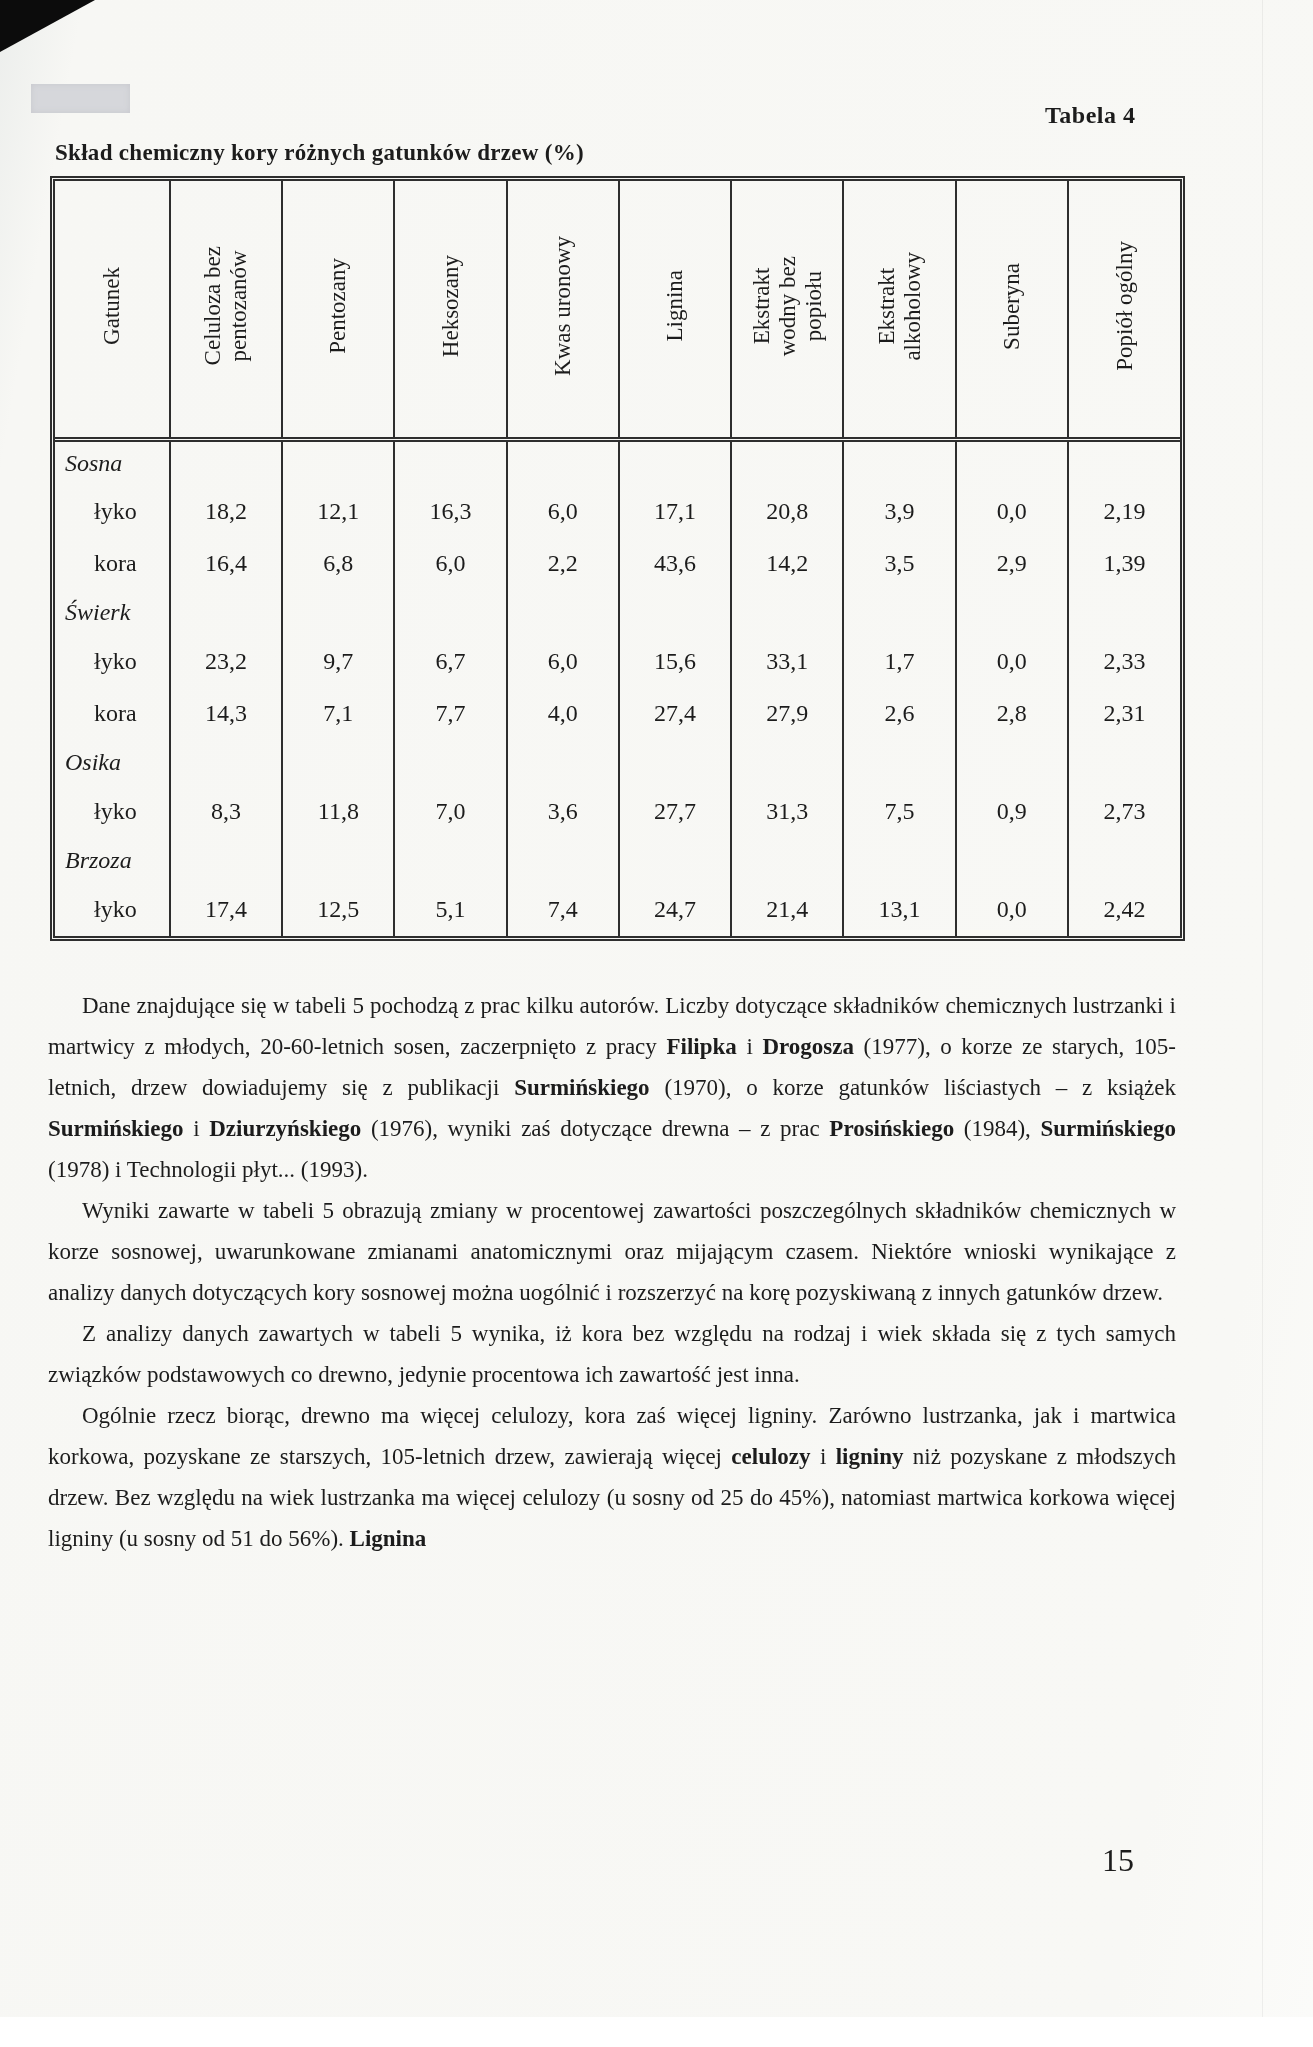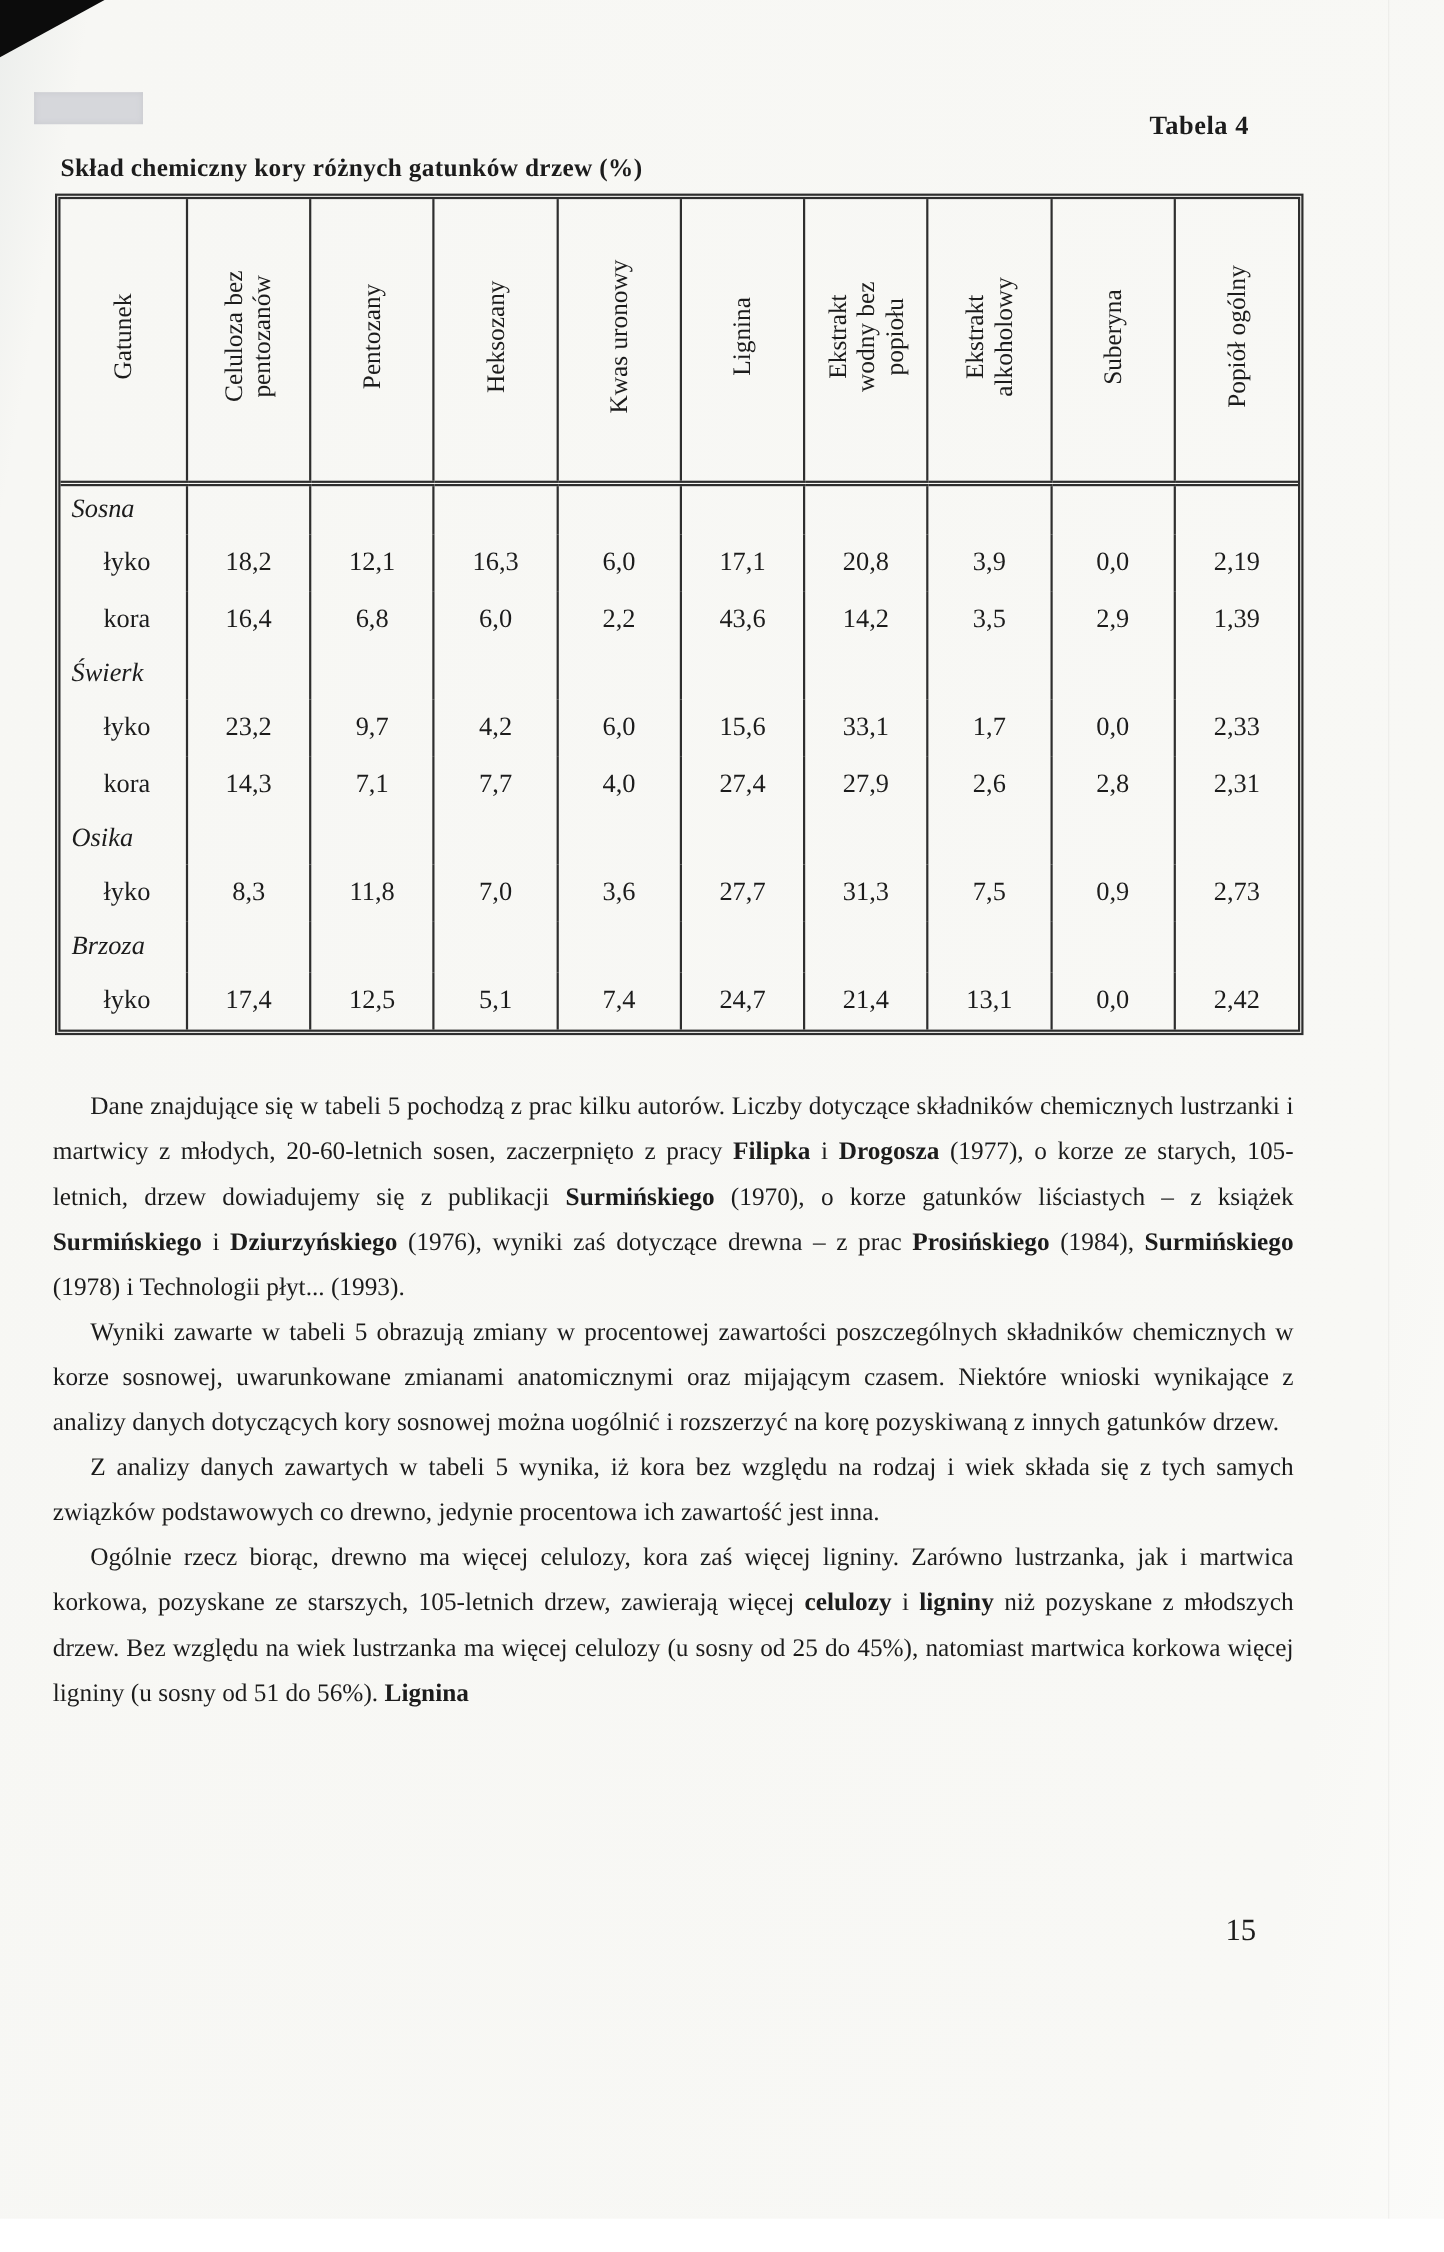--- a/index.html
+++ b/index.html
@@ -56,21 +56,21 @@
   tr.data{height:52px;}
   td.group-label{text-align:left;padding-left:10px;}
   td.row-label{text-align:left;padding-left:39px;}
   td.val{text-align:center;}
   .body-text{
     position:absolute;left:48px;top:985px;width:1128px;
     font-size:23px;line-height:41px;text-align:justify;
   }
   .body-text p{margin:0;text-indent:34px;}
   .page-number{
-    position:absolute;left:1102px;top:1740px;font-size:28px;margin-left:12px;
+    position:absolute;left:1102px;top:1842px;font-size:32px;
   }
   .watermark{
     position:absolute;left:2px;top:2022px;
     font-family:"Liberation Sans", sans-serif;
     font-size:15px;color:#b6b6b6;
   }
 </style>
 </head>
 <body>
 
@@ -160,21 +160,21 @@
             <td class="val"></td>
             <td class="val"></td>
             <td class="val"></td>
             <td class="val"></td>
             <td class="val"></td>
           </tr>
           <tr class="data">
             <td class="row-label">łyko</td>
             <td class="val">23,2</td>
             <td class="val">9,7</td>
-            <td class="val">4,2</td>
+            <td class="val">6,7</td>
             <td class="val">6,0</td>
             <td class="val">15,6</td>
             <td class="val">33,1</td>
             <td class="val">1,7</td>
             <td class="val">0,0</td>
             <td class="val">2,33</td>
           </tr>
           <tr class="data">
             <td class="row-label">kora</td>
             <td class="val">14,3</td>

